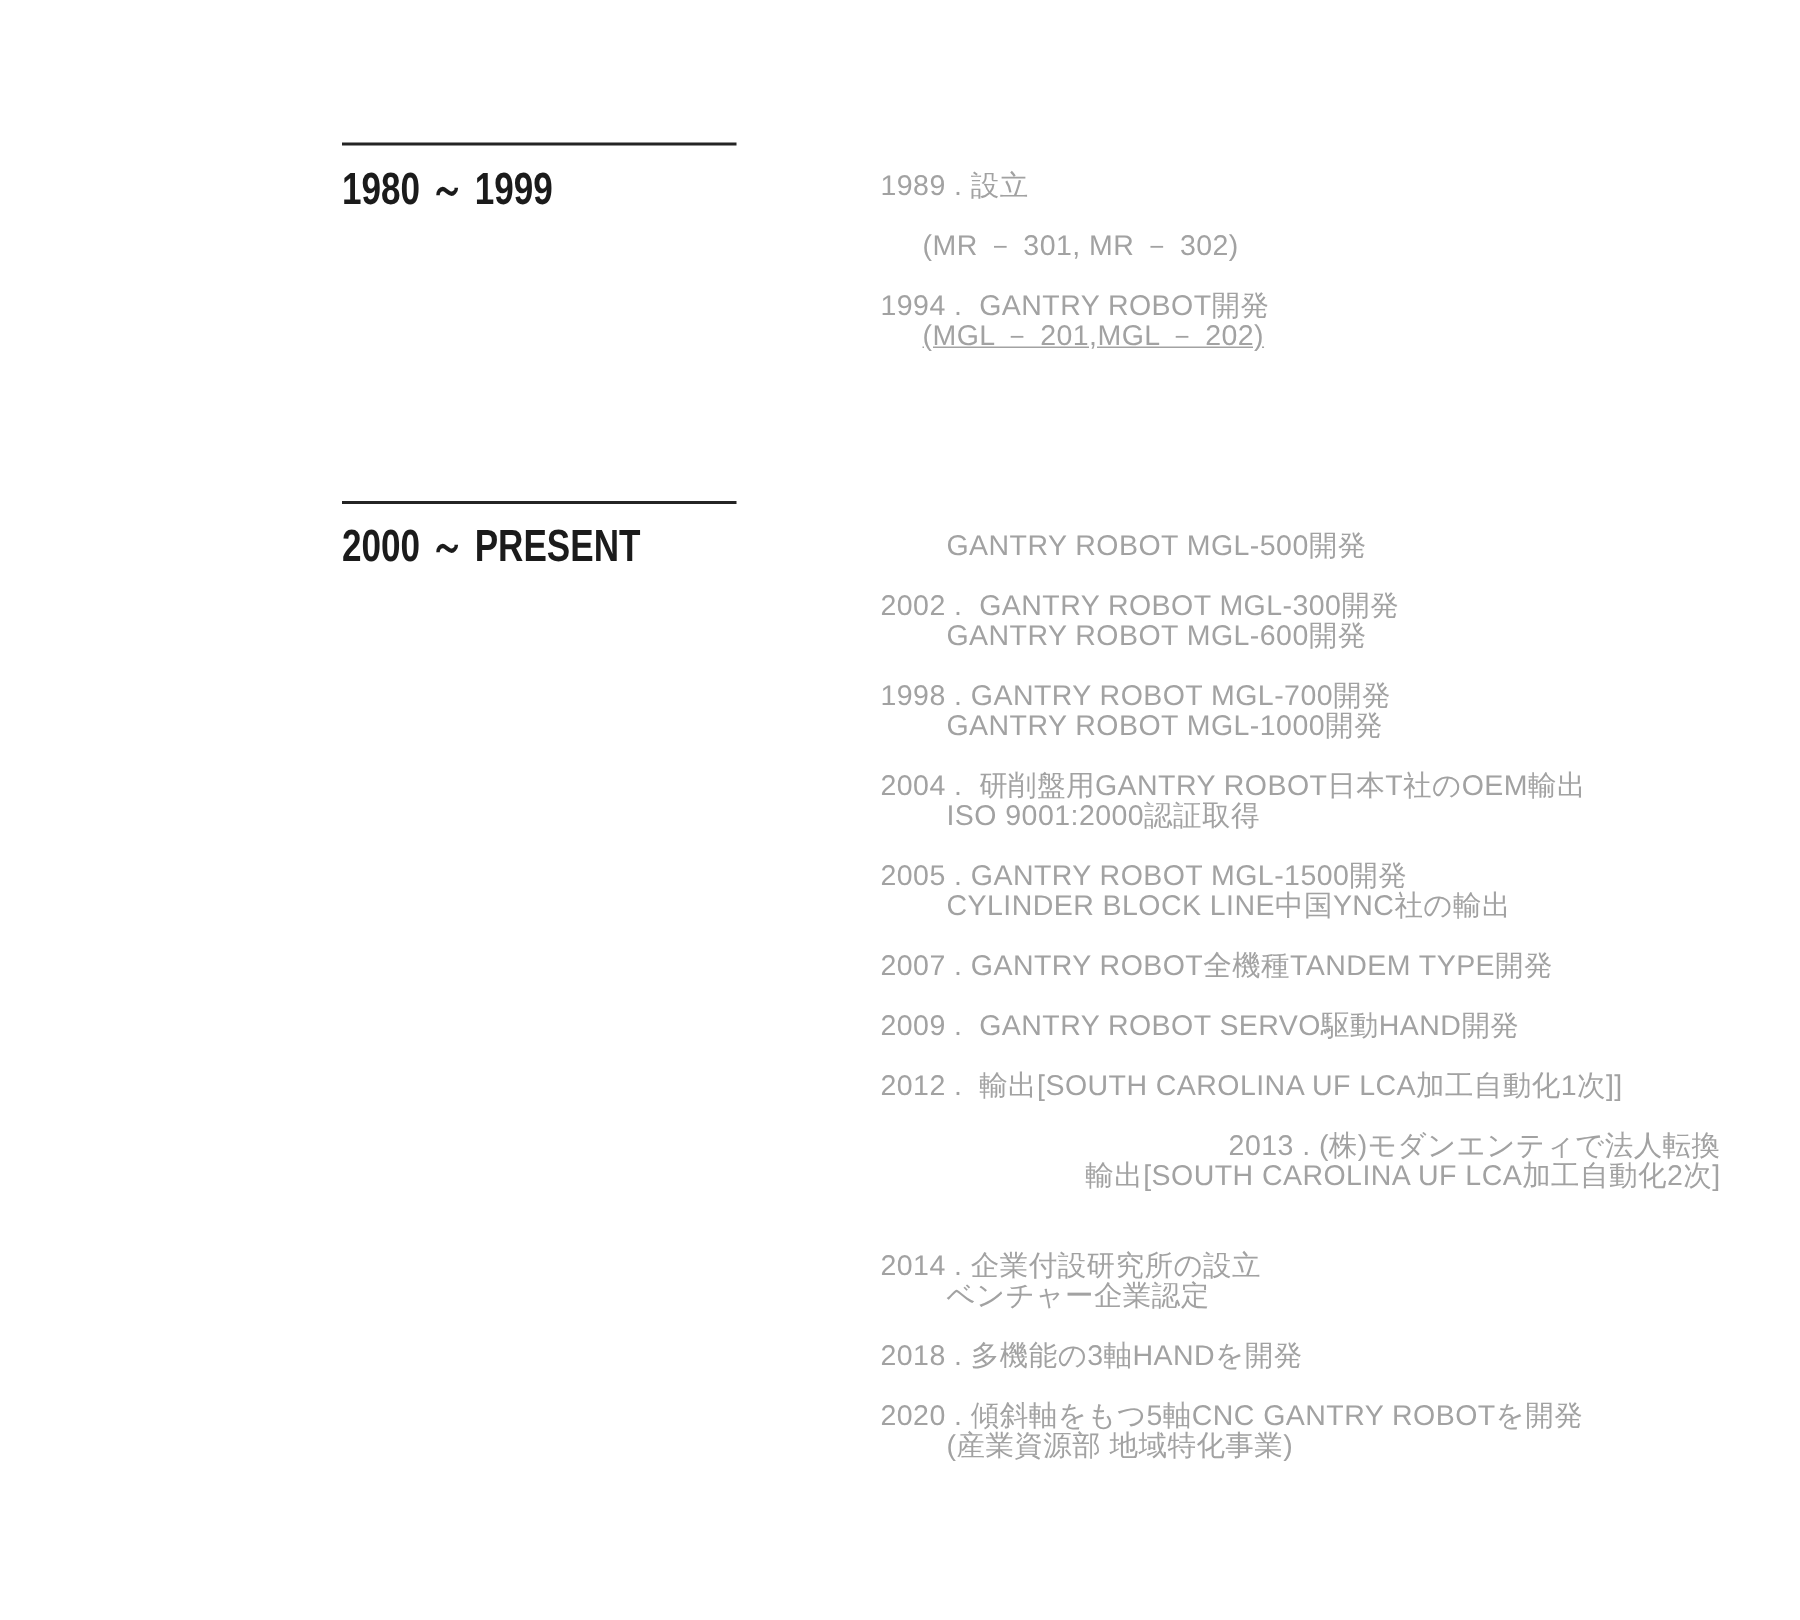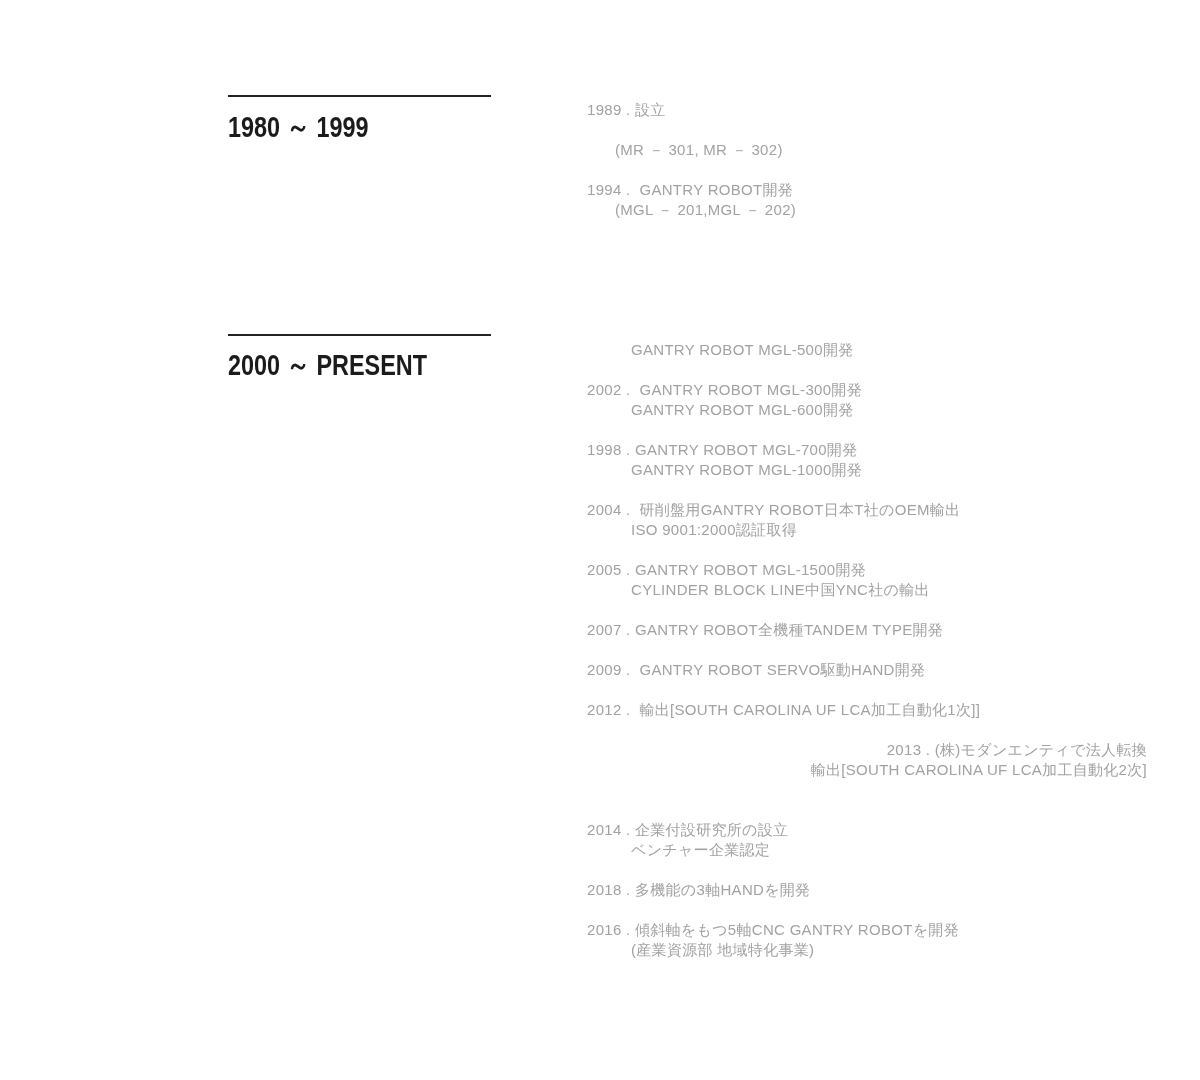--- a/index.html
+++ b/index.html
@@ -32,23 +32,24 @@
     line-height: 30px;
     white-space: nowrap;
     transform: scaleX(0.78);
     transform-origin: left top;
   }
   .entries {
     position: absolute;
     left: 587px;
     width: 560px;
     color: var(--entry-color, #a2a2a2);
-    font-size: 15px;
+    font-size: 19px;
     line-height: 20px;
     letter-spacing: 0.3px;
+    margin-top: 15px;
   }
   .entry { margin-bottom: 20px; }
   .entry.extra-gap { margin-bottom: 40px; text-align: right; }
   .line { white-space: pre-wrap; }
   .line.cont { padding-left: 44px; }
 </style>
 </head>
 <body>
 
 <div class="canvas" style="--bg: #ffffff; --rule-color: #242424; --heading-color: #1b1b1b; --entry-color: #a2a2a2;">
@@ -58,21 +59,21 @@
     <h2 class="heading" style="top:112px">1980 ～ 1999</h2>
     <div class="entries" style="top:100px">
         <div class="entry">
           <div class="line">1989 . 設立</div>
         </div>
         <div class="entry">
           <div class="line cont" style="padding-left: 28px;">(MR － 301, MR － 302)</div>
         </div>
         <div class="entry">
           <div class="line">1994 .  GANTRY ROBOT開発</div>
-          <div class="line cont" style="padding-left: 28px;">(MGL － 201,MGL － 202)</div>
+          <div class="line cont" style="padding-left: 28px; text-decoration: underline;">(MGL － 201,MGL － 202)</div>
         </div>
       </div>
   </section>
 
   <section>
     <div class="rule" style="top:334px"></div>
     <h2 class="heading" style="top:350px">2000 ～ PRESENT</h2>
     <div class="entries" style="top:340px">
         <div class="entry">
           <div class="line cont">GANTRY ROBOT MGL-500開発</div>
@@ -107,19 +108,19 @@
           <div class="line cont">輸出[SOUTH CAROLINA UF LCA加工自動化2次]</div>
         </div>
         <div class="entry">
           <div class="line">2014 . 企業付設研究所の設立</div>
           <div class="line cont">ベンチャー企業認定</div>
         </div>
         <div class="entry">
           <div class="line">2018 . 多機能の3軸HANDを開発</div>
         </div>
         <div class="entry">
-          <div class="line">2016 . 傾斜軸をもつ5軸CNC GANTRY ROBOTを開発</div>
+          <div class="line">2020 . 傾斜軸をもつ5軸CNC GANTRY ROBOTを開発</div>
           <div class="line cont">(産業資源部 地域特化事業)</div>
         </div>
       </div>
   </section>
 
 </div>
 
 </body></html>

